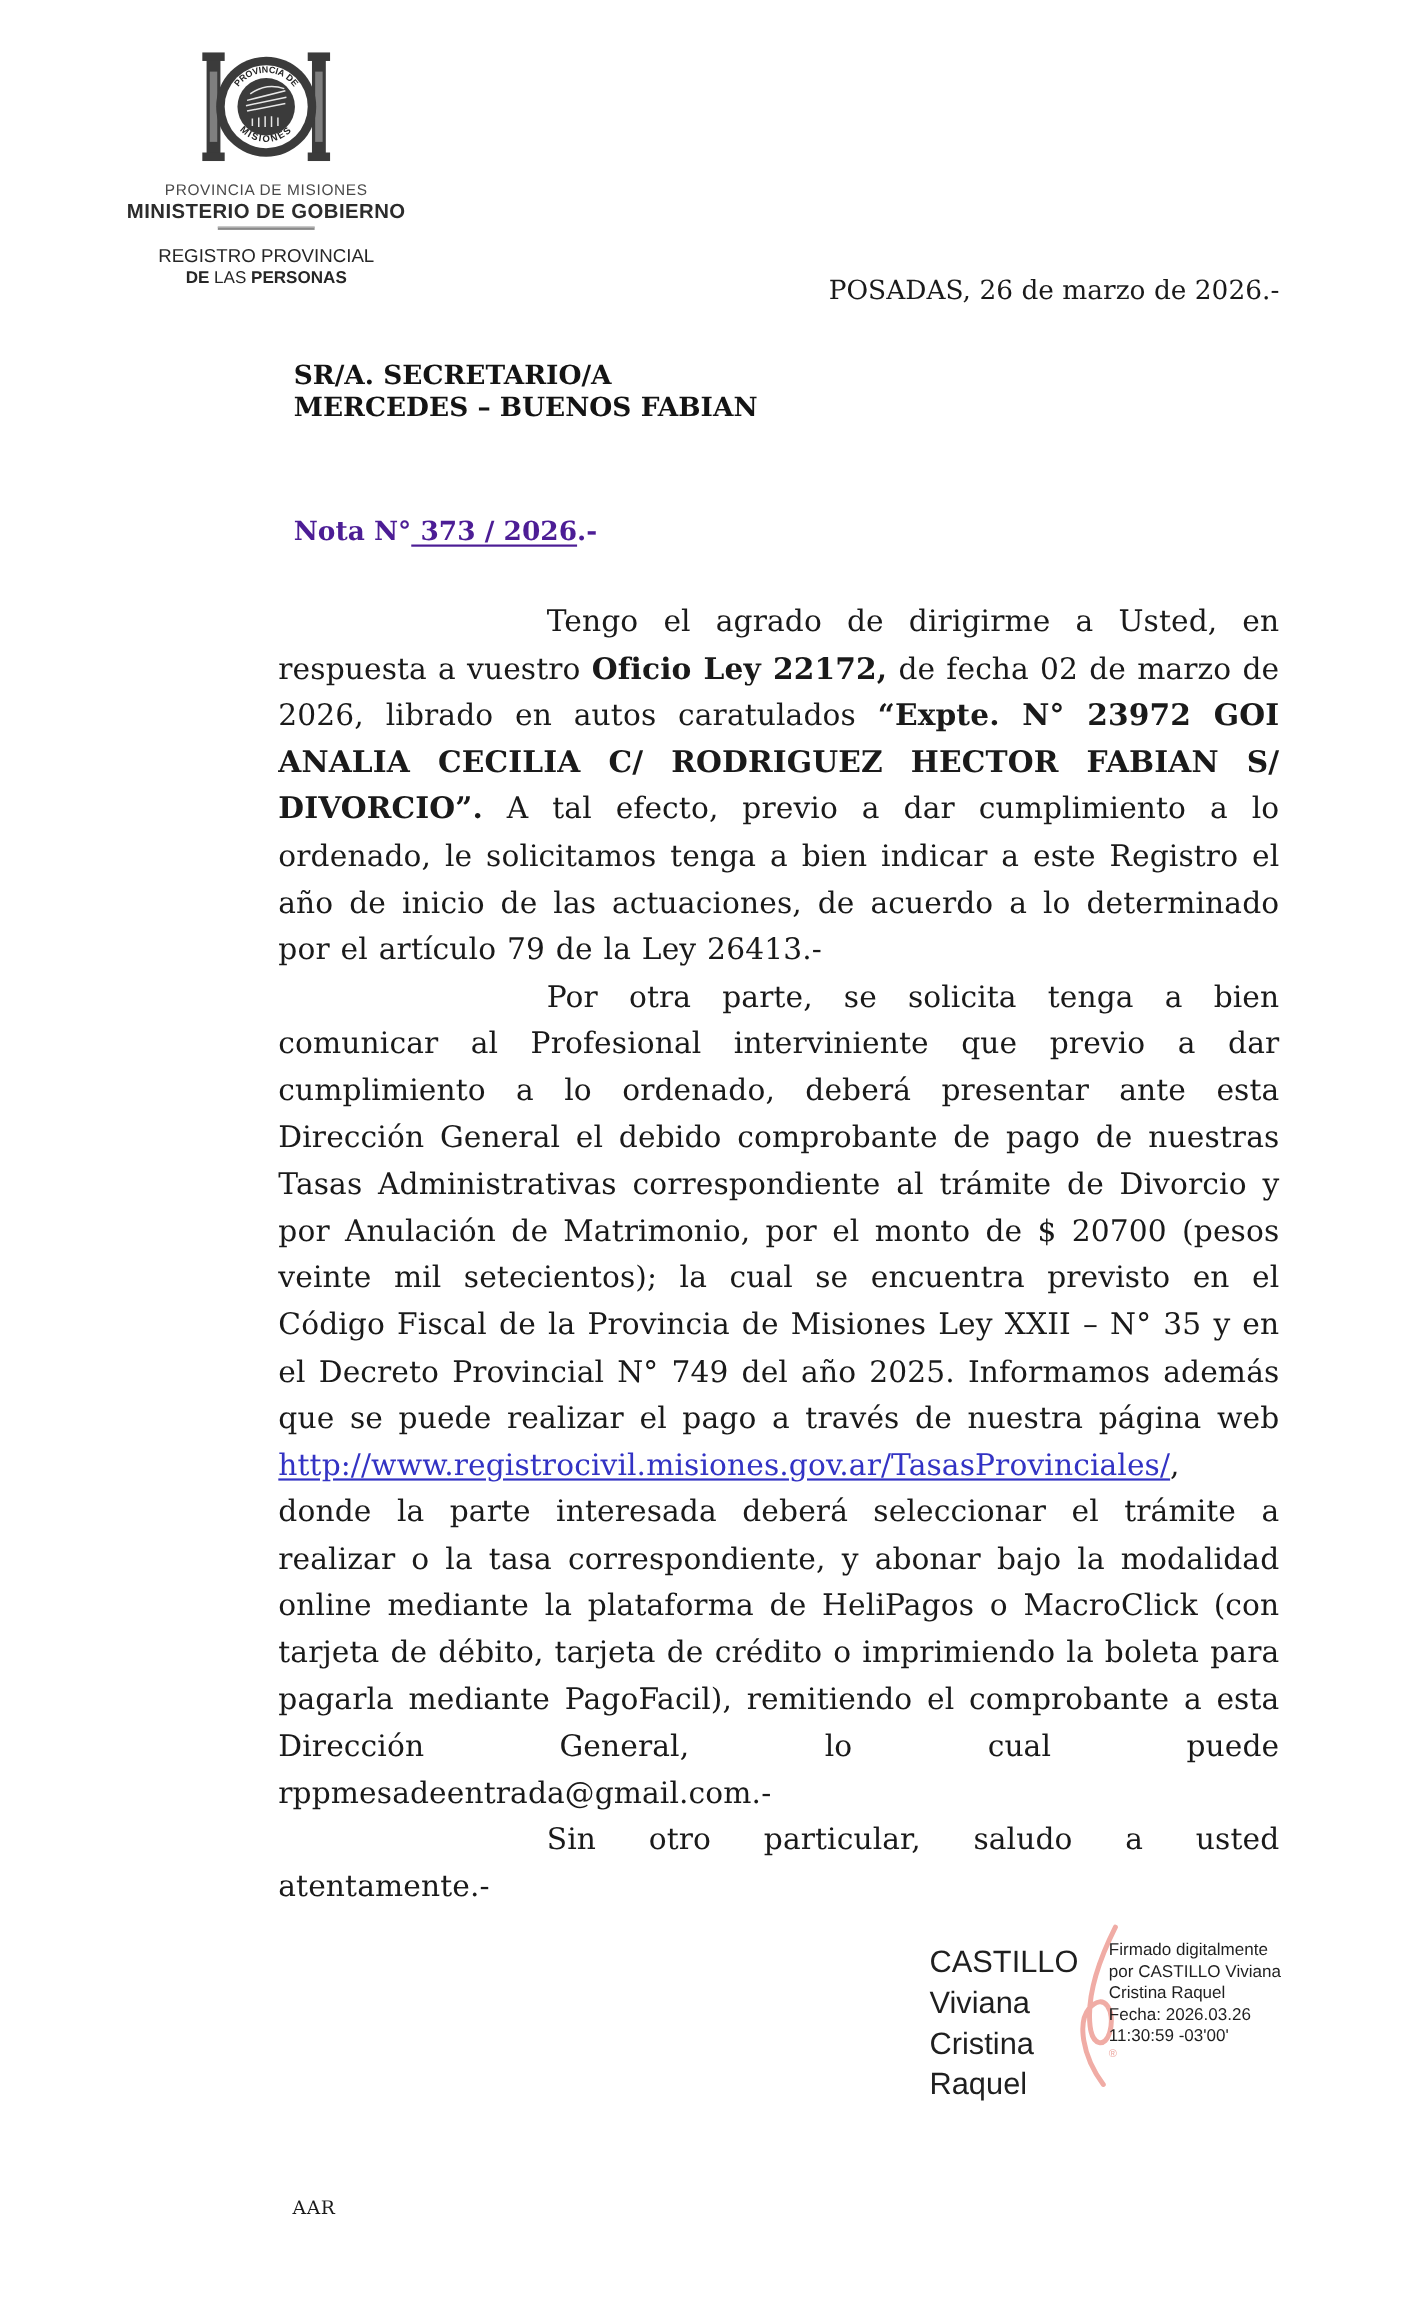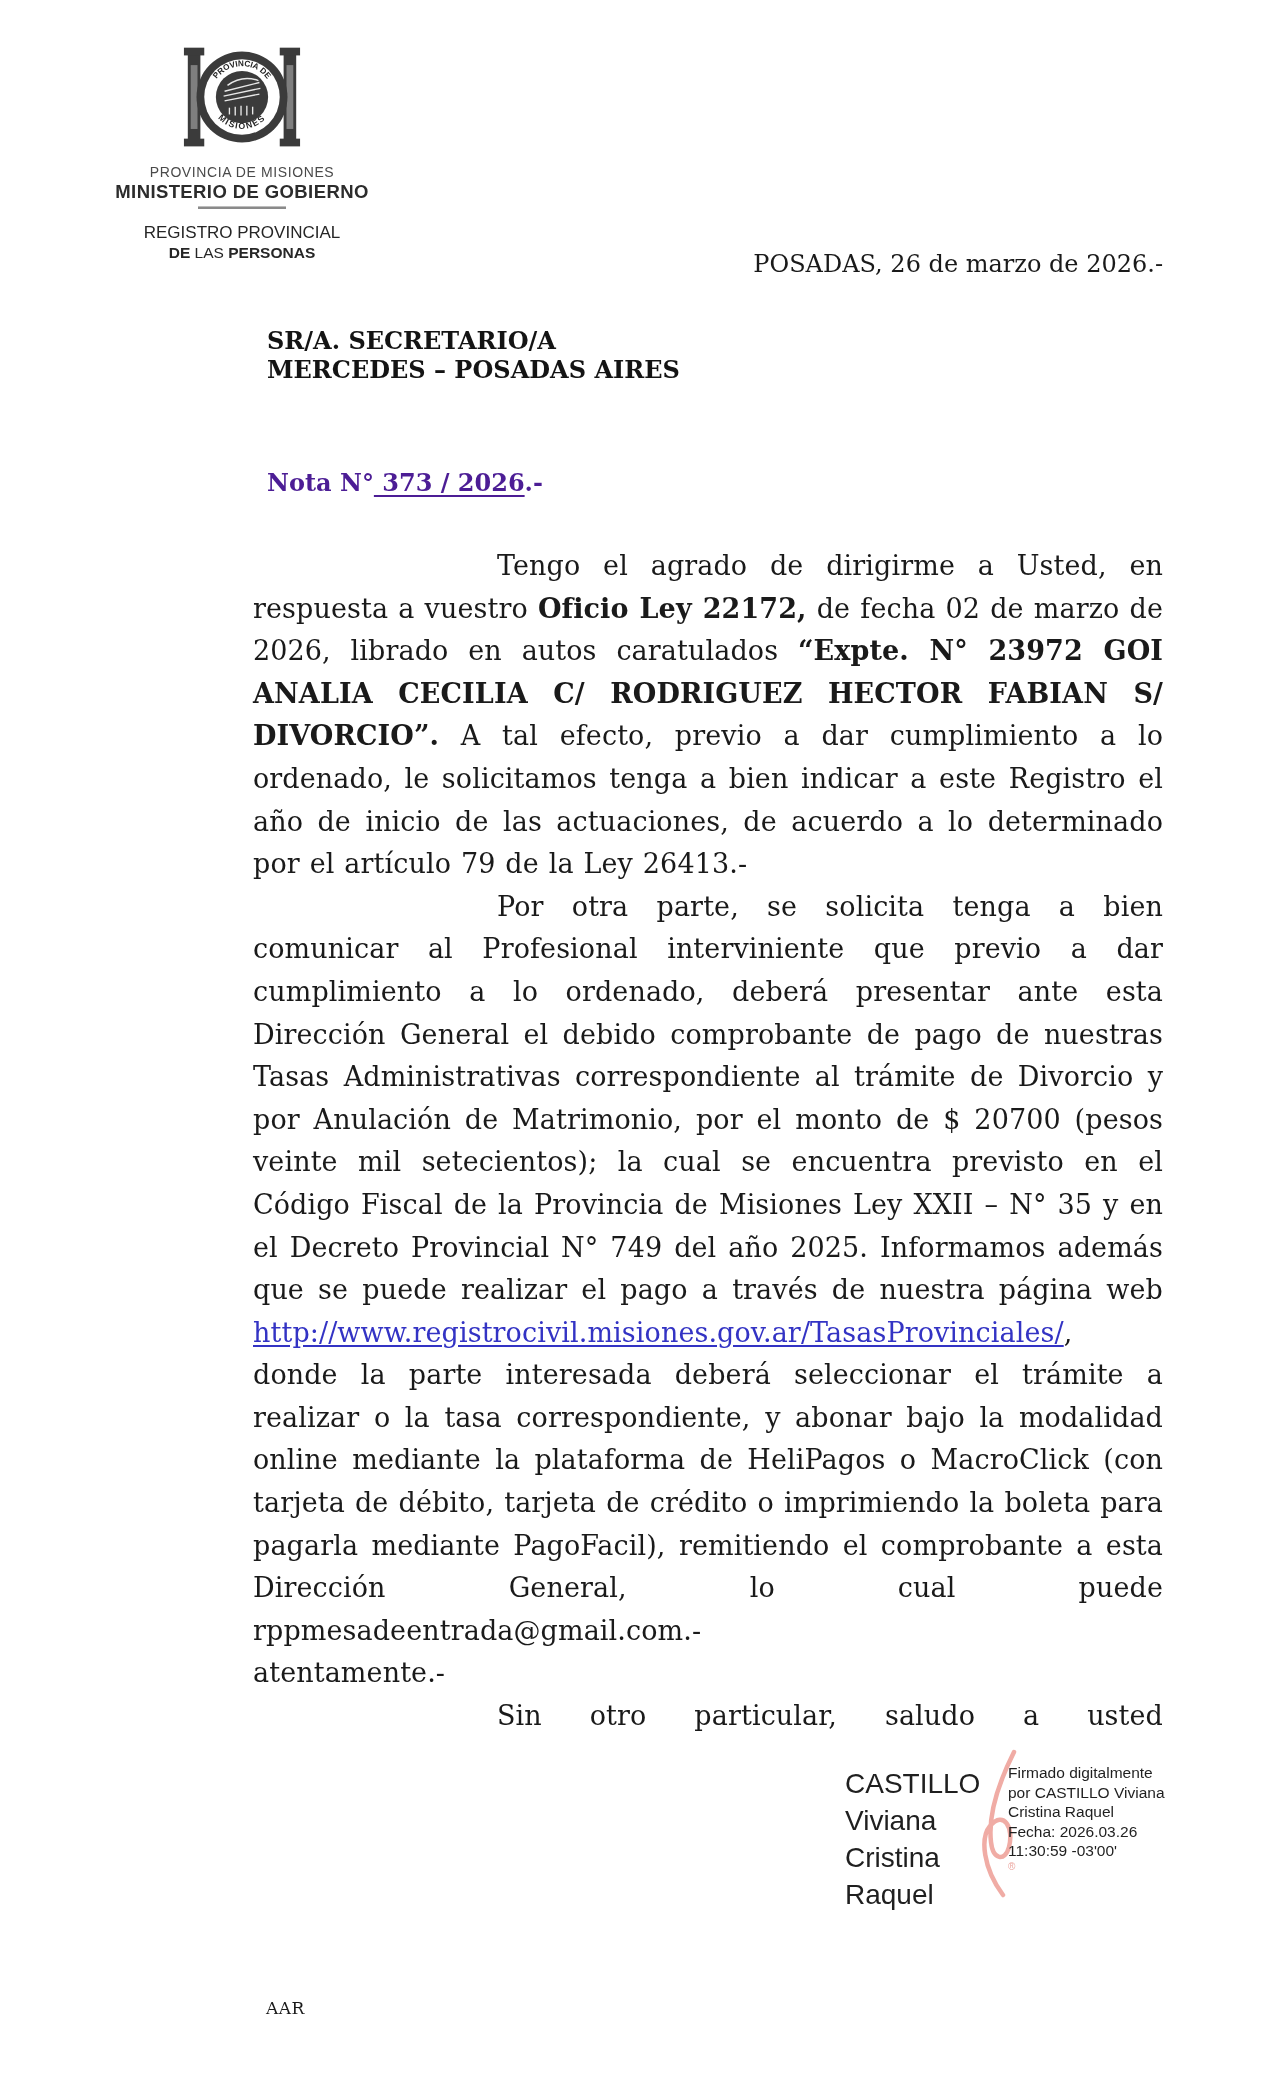--- a/index.html
+++ b/index.html
@@ -135,30 +135,30 @@
     <div class="lh-rule"></div>
     <div class="lh-registry">REGISTRO PROVINCIAL</div>
     <div class="lh-personas"><span class="b">DE</span><span> LAS </span><span class="b">PERSONAS</span></div>
   </div>
 
 
   <div class="date-line">POSADAS, 26 de marzo de 2026.-</div>
 
   <div class="addressee">
     <div>SR/A. SECRETARIO/A</div>
-    <div>MERCEDES – POSADAS AIRES</div>
+    <div>MERCEDES – BUENOS FABIAN</div>
   </div>
 
   <div class="nota-line"><span class="b">Nota N°</span><span class="b u"> 373 / 2026</span><span class="b">.-</span></div>
 
   <div class="body-text">
     <p class="para"><span>Tengo el agrado de dirigirme a Usted, en respuesta a vuestro </span><span class="b">Oficio Ley 22172,</span><span> de fecha 02 de marzo de 2026, librado en autos caratulados </span><span class="b">“Expte. N° 23972 GOI ANALIA CECILIA C/ RODRIGUEZ HECTOR FABIAN S/ DIVORCIO”.</span><span> A tal efecto, previo a dar cumplimiento a lo ordenado, le solicitamos tenga a bien indicar a este Registro el año de inicio de las actuaciones, de acuerdo a lo determinado por el artículo 79 de la Ley 26413.-</span></p>
     <p class="para"><span>Por otra parte, se solicita tenga a bien comunicar al Profesional interviniente que previo a dar cumplimiento a lo ordenado, deberá presentar ante esta Dirección General el debido comprobante de pago de nuestras Tasas Administrativas correspondiente al trámite de Divorcio y por Anulación de Matrimonio, por el monto de $ 20700 (pesos veinte mil setecientos); la cual se encuentra previsto en el Código Fiscal de la Provincia de Misiones Ley XXII – N° 35 y en el Decreto Provincial N° 749 del año 2025. Informamos además que se puede realizar el pago a través de nuestra página web </span><a href="#" class="link">http://www.registrocivil.misiones.gov.ar/TasasProvinciales/</a><span>, donde la parte interesada deberá seleccionar el trámite a realizar o la tasa correspondiente, y abonar bajo la modalidad online mediante la plataforma de HeliPagos o MacroClick (con tarjeta de débito, tarjeta de crédito o imprimiendo la boleta para pagarla mediante PagoFacil), remitiendo el comprobante a esta Dirección General, lo cual puede rppmesadeentrada@gmail.com.-</span></p>
+    <p class="para stretch"><span>Sin otro particular, saludo a usted</span></p>
     <p class="para noindent"><span>atentamente.-</span></p>
-    <p class="para stretch"><span>Sin otro particular, saludo a usted</span></p>
   </div>
 
   <div class="sig-name">CASTILLO
 Viviana
 Cristina Raquel</div>
   <div class="sig-ribbon">
     <svg width="48" height="150" viewBox="0 0 48 150">
       <path d="M36 4 C20 36 10 68 13 94 C15 112 27 114 31 99 C36 80 26 62 12 78 C2 90 5 120 25 147" stroke="#f0aca5" stroke-width="4.5" fill="none" stroke-linecap="round"></path>
       <text x="30" y="122" font-family="Liberation Sans, sans-serif" font-size="10" fill="#eca49d">®</text>
     </svg>

